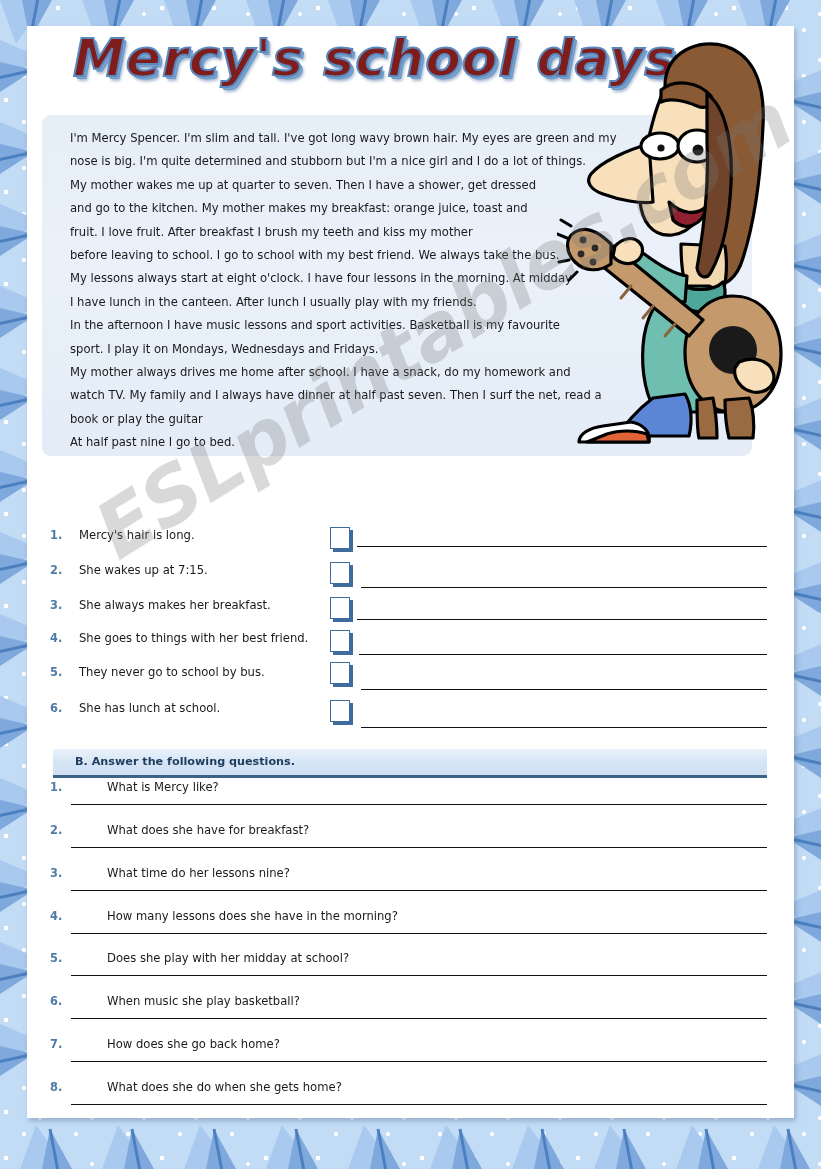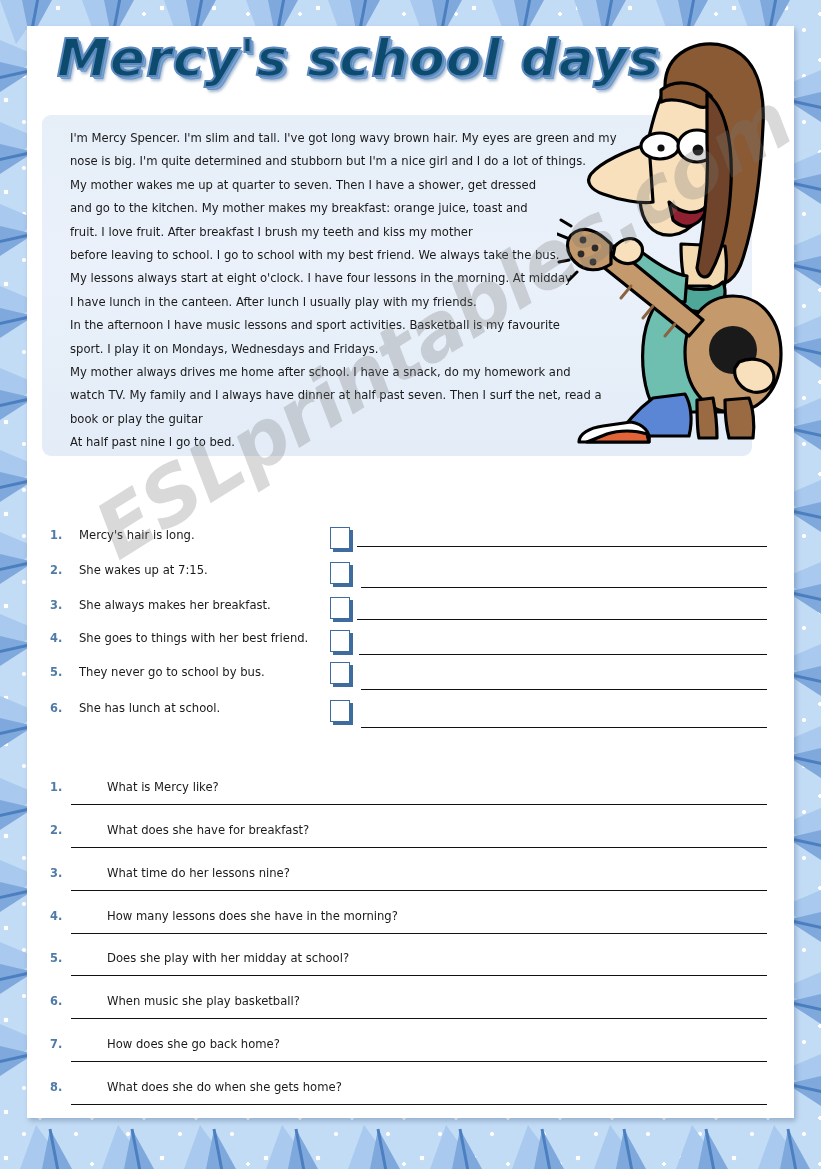--- a/index.html
+++ b/index.html
@@ -61,28 +61,28 @@
   #title-wrap {
     position: absolute;
     left: 0;
     top: 2px;
     width: 767px;
     height: 78px;
     z-index: 7;
   }
   #worksheet-title {
     position: absolute;
-    left: 30px;
+    left: 46px;
     top: 0px;
     font-family: "DejaVu Sans", sans-serif;
     font-size: 52px;
     font-weight: bold;
     font-style: italic;
     letter-spacing: 1px;
-    color: #0c4a6e;
+    color: #7f1d1d;
     -webkit-text-stroke: 2px #5b88bd;
     text-shadow:
        2px 2px 0 #7ba3cf,
        3px 3px 0 #6d99c9,
        4px 5px 3px rgba(60,100,150,0.45);
     white-space: nowrap;
   }
 
   
   #passage-box {
@@ -641,20 +641,23 @@
     <div class="tf-line" style="left:334px; top:31px; width:406px;"></div>
   </div>
 
   <div class="tf-row" style="top:668px;">
     <div class="tf-num">6.</div>
     <div class="tf-text">She has lunch at school.</div>
     <div class="tf-checkbox" style="left:303px; top:6px;"></div>
     <div class="tf-line" style="left:334px; top:33px; width:406px;"></div>
   </div>
 
+  <div class="section-header" id="section-b-header">
+    <div class="section-header-label">B.   Answer the following questions.</div>
+  </div>
 
   <div class="q-row" style="top:754px;">
     <div class="q-num">1.</div>
     <div class="q-text">What is Mercy like?</div>
     <div class="q-line"></div>
   </div>
 
   <div class="q-row" style="top:797px;">
     <div class="q-num">2.</div>
     <div class="q-text">What does she have for breakfast?</div>

